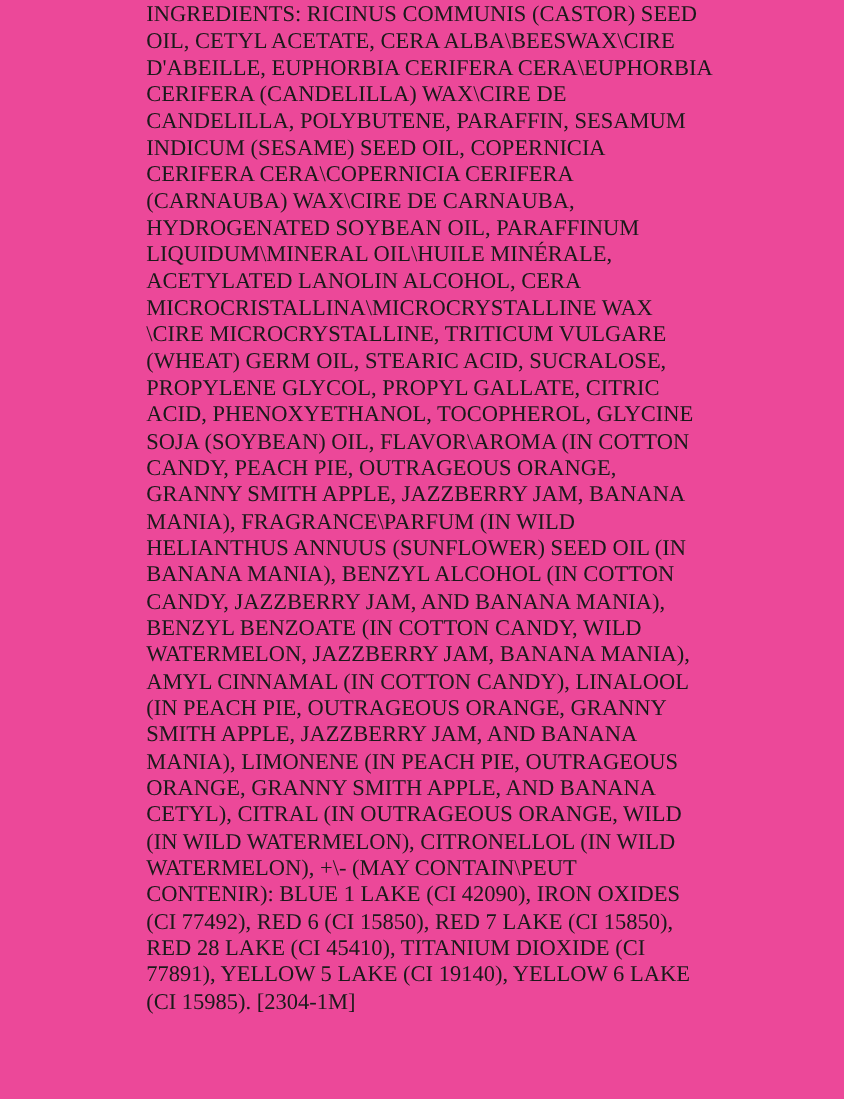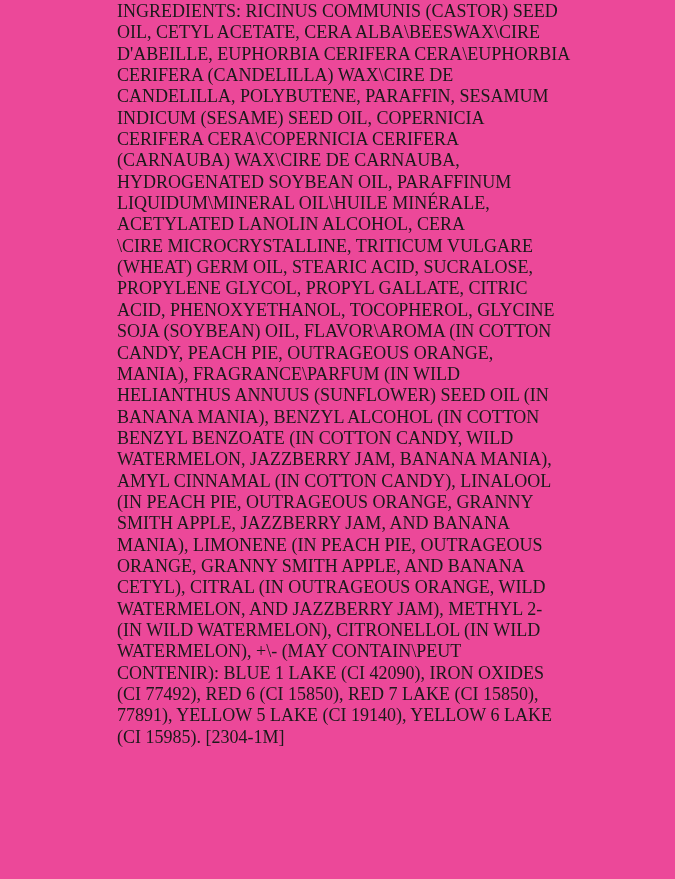--- a/index.html
+++ b/index.html
@@ -39,38 +39,41 @@
     <div class="text-line">OIL, CETYL ACETATE, CERA ALBA\BEESWAX\CIRE</div>
     <div class="text-line">D'ABEILLE, EUPHORBIA CERIFERA CERA\EUPHORBIA</div>
     <div class="text-line">CERIFERA (CANDELILLA) WAX\CIRE DE</div>
     <div class="text-line">CANDELILLA, POLYBUTENE, PARAFFIN, SESAMUM</div>
     <div class="text-line">INDICUM (SESAME) SEED OIL, COPERNICIA</div>
     <div class="text-line">CERIFERA CERA\COPERNICIA CERIFERA</div>
     <div class="text-line">(CARNAUBA) WAX\CIRE DE CARNAUBA,</div>
     <div class="text-line">HYDROGENATED SOYBEAN OIL, PARAFFINUM</div>
     <div class="text-line">LIQUIDUM\MINERAL OIL\HUILE MINÉRALE,</div>
     <div class="text-line">ACETYLATED LANOLIN ALCOHOL, CERA</div>
+    <div class="text-line">MICROCRISTALLINA\MICROCRYSTALLINE WAX</div>
     <div class="text-line">\CIRE MICROCRYSTALLINE, TRITICUM VULGARE</div>
     <div class="text-line">(WHEAT) GERM OIL, STEARIC ACID, SUCRALOSE,</div>
     <div class="text-line">PROPYLENE GLYCOL, PROPYL GALLATE, CITRIC</div>
     <div class="text-line">ACID, PHENOXYETHANOL, TOCOPHEROL, GLYCINE</div>
     <div class="text-line">SOJA (SOYBEAN) OIL, FLAVOR\AROMA (IN COTTON</div>
     <div class="text-line">CANDY, PEACH PIE, OUTRAGEOUS ORANGE,</div>
+    <div class="text-line">GRANNY SMITH APPLE, JAZZBERRY JAM, BANANA</div>
     <div class="text-line">MANIA), FRAGRANCE\PARFUM (IN WILD</div>
     <div class="text-line">HELIANTHUS ANNUUS (SUNFLOWER) SEED OIL (IN</div>
     <div class="text-line">BANANA MANIA), BENZYL ALCOHOL (IN COTTON</div>
+    <div class="text-line">CANDY, JAZZBERRY JAM, AND BANANA MANIA),</div>
     <div class="text-line">BENZYL BENZOATE (IN COTTON CANDY, WILD</div>
     <div class="text-line">WATERMELON, JAZZBERRY JAM, BANANA MANIA),</div>
     <div class="text-line">AMYL CINNAMAL (IN COTTON CANDY), LINALOOL</div>
     <div class="text-line">(IN PEACH PIE, OUTRAGEOUS ORANGE, GRANNY</div>
     <div class="text-line">SMITH APPLE, JAZZBERRY JAM, AND BANANA</div>
     <div class="text-line">MANIA), LIMONENE (IN PEACH PIE, OUTRAGEOUS</div>
     <div class="text-line">ORANGE, GRANNY SMITH APPLE, AND BANANA</div>
     <div class="text-line">CETYL), CITRAL (IN OUTRAGEOUS ORANGE, WILD</div>
-    <div class="text-line">WATERMELON, AND JAZZBERRY JAM), METHYL 2-</div>
     <div class="text-line">(IN WILD WATERMELON), CITRONELLOL (IN WILD</div>
     <div class="text-line">WATERMELON), +\- (MAY CONTAIN\PEUT</div>
     <div class="text-line">CONTENIR): BLUE 1 LAKE (CI 42090), IRON OXIDES</div>
     <div class="text-line">(CI 77492), RED 6 (CI 15850), RED 7 LAKE (CI 15850),</div>
+    <div class="text-line">RED 28 LAKE (CI 45410), TITANIUM DIOXIDE (CI</div>
     <div class="text-line">77891), YELLOW 5 LAKE (CI 19140), YELLOW 6 LAKE</div>
     <div class="text-line">(CI 15985). [2304-1M]</div>
   </div>
 </div>
 
 </body></html>

